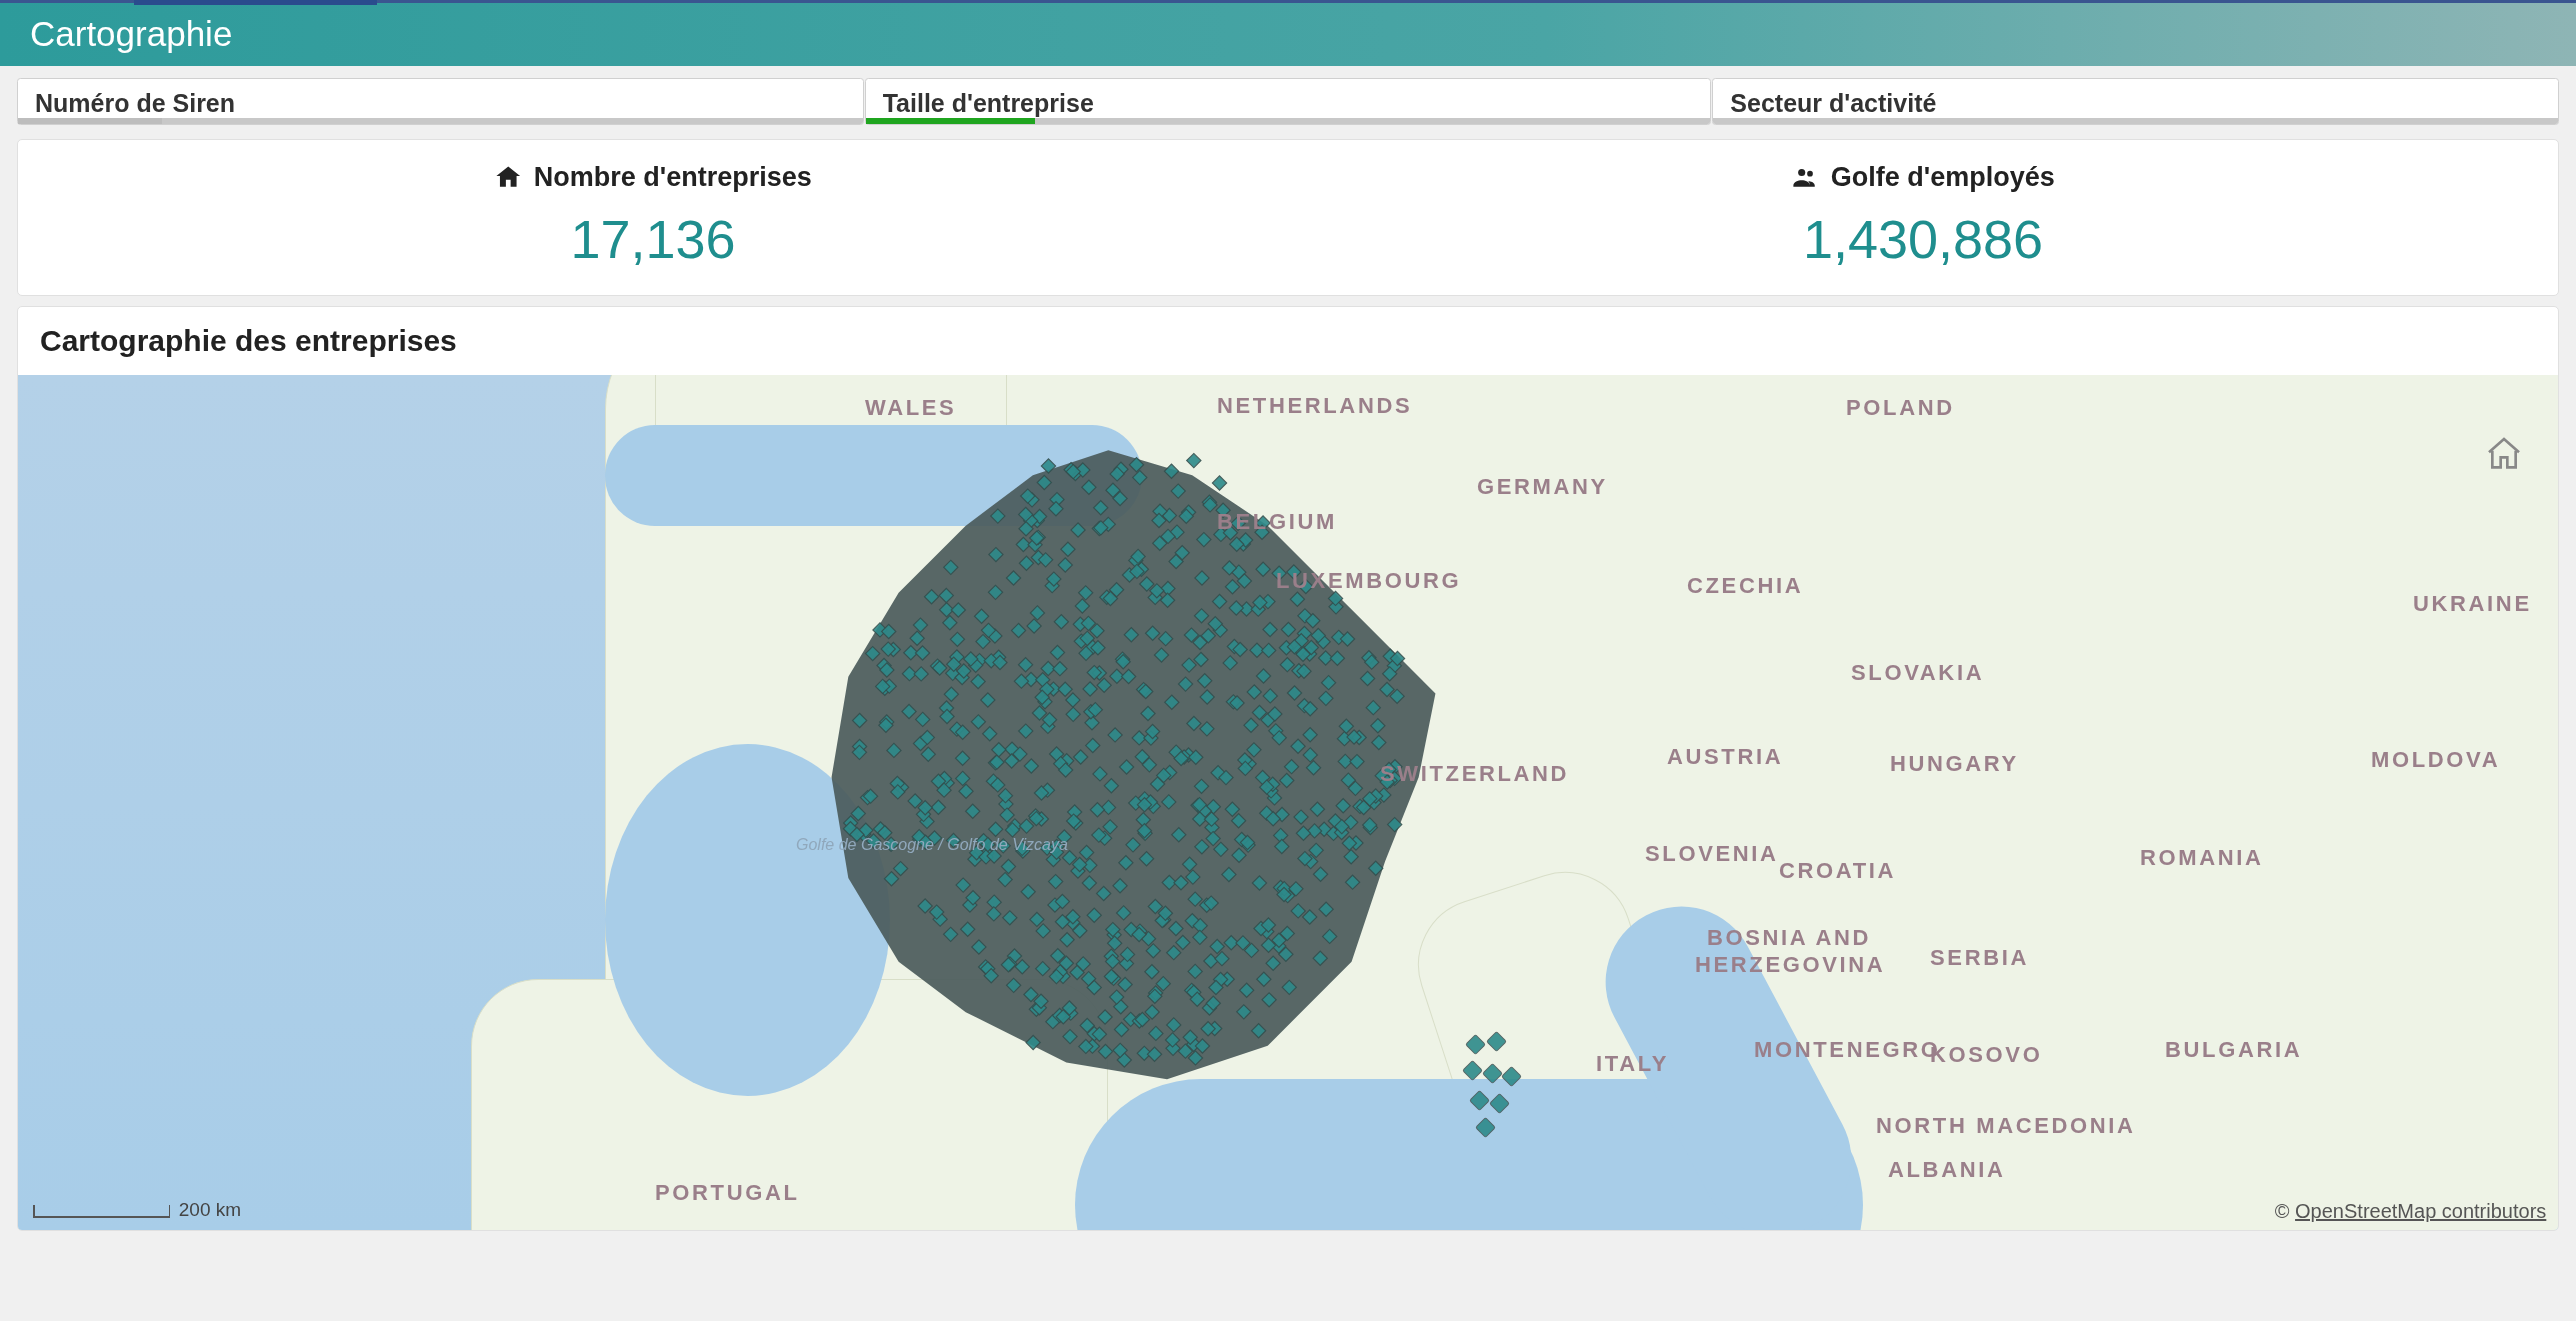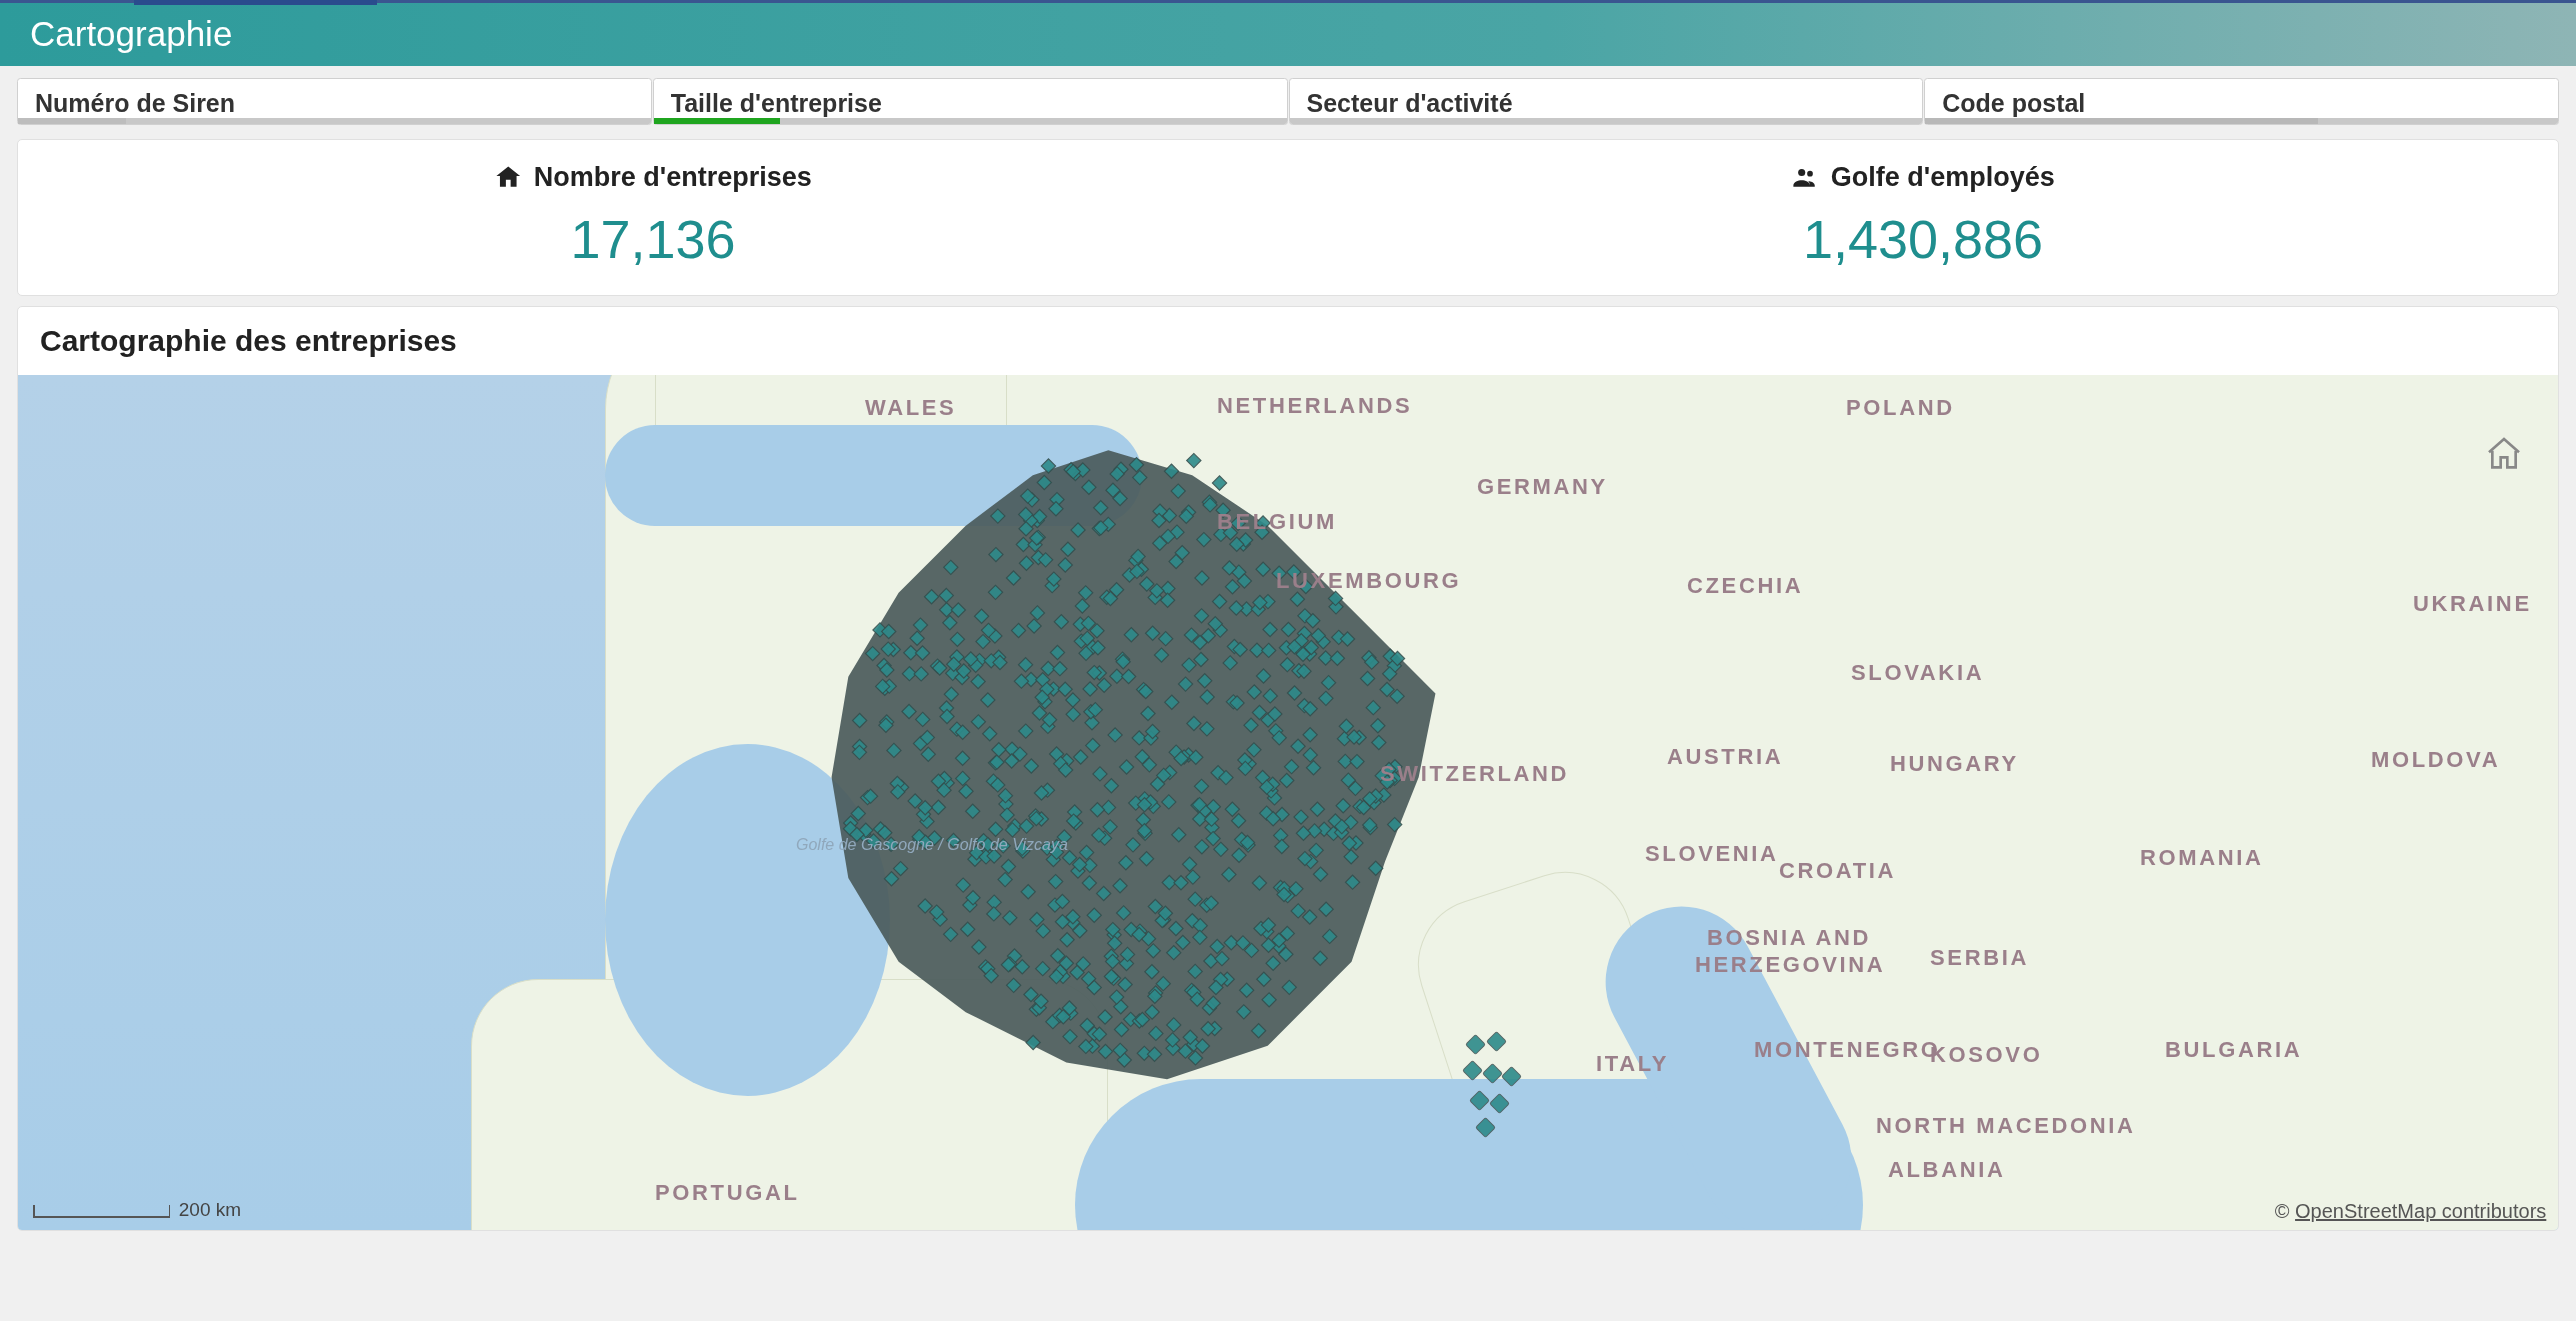--- a/index.html
+++ b/index.html
@@ -233,24 +233,20 @@
     <span>Numéro de Siren</span>
     <div class="underline partial-gray"></div>
   </div>
   <div class="filter">
     <span>Taille d'entreprise</span>
     <div class="underline active-green"></div>
   </div>
   <div class="filter">
     <span>Secteur d'activité</span>
     <div class="underline"></div>
-  </div>
-  <div class="filter">
-    <span>Code postal</span>
-    <div class="underline partial-dark"></div>
   </div>
 </div>
 
 <div class="kpis">
   <div class="kpi">
     <div class="kpi-title">
       <span class="icon">
         <svg viewBox="0 0 24 24" width="28.5" height="28.5" fill="#222">
             <path d="M12 3 2 11h3v9h5v-6h4v6h5v-9h3L12 3z"></path>
           </svg>

